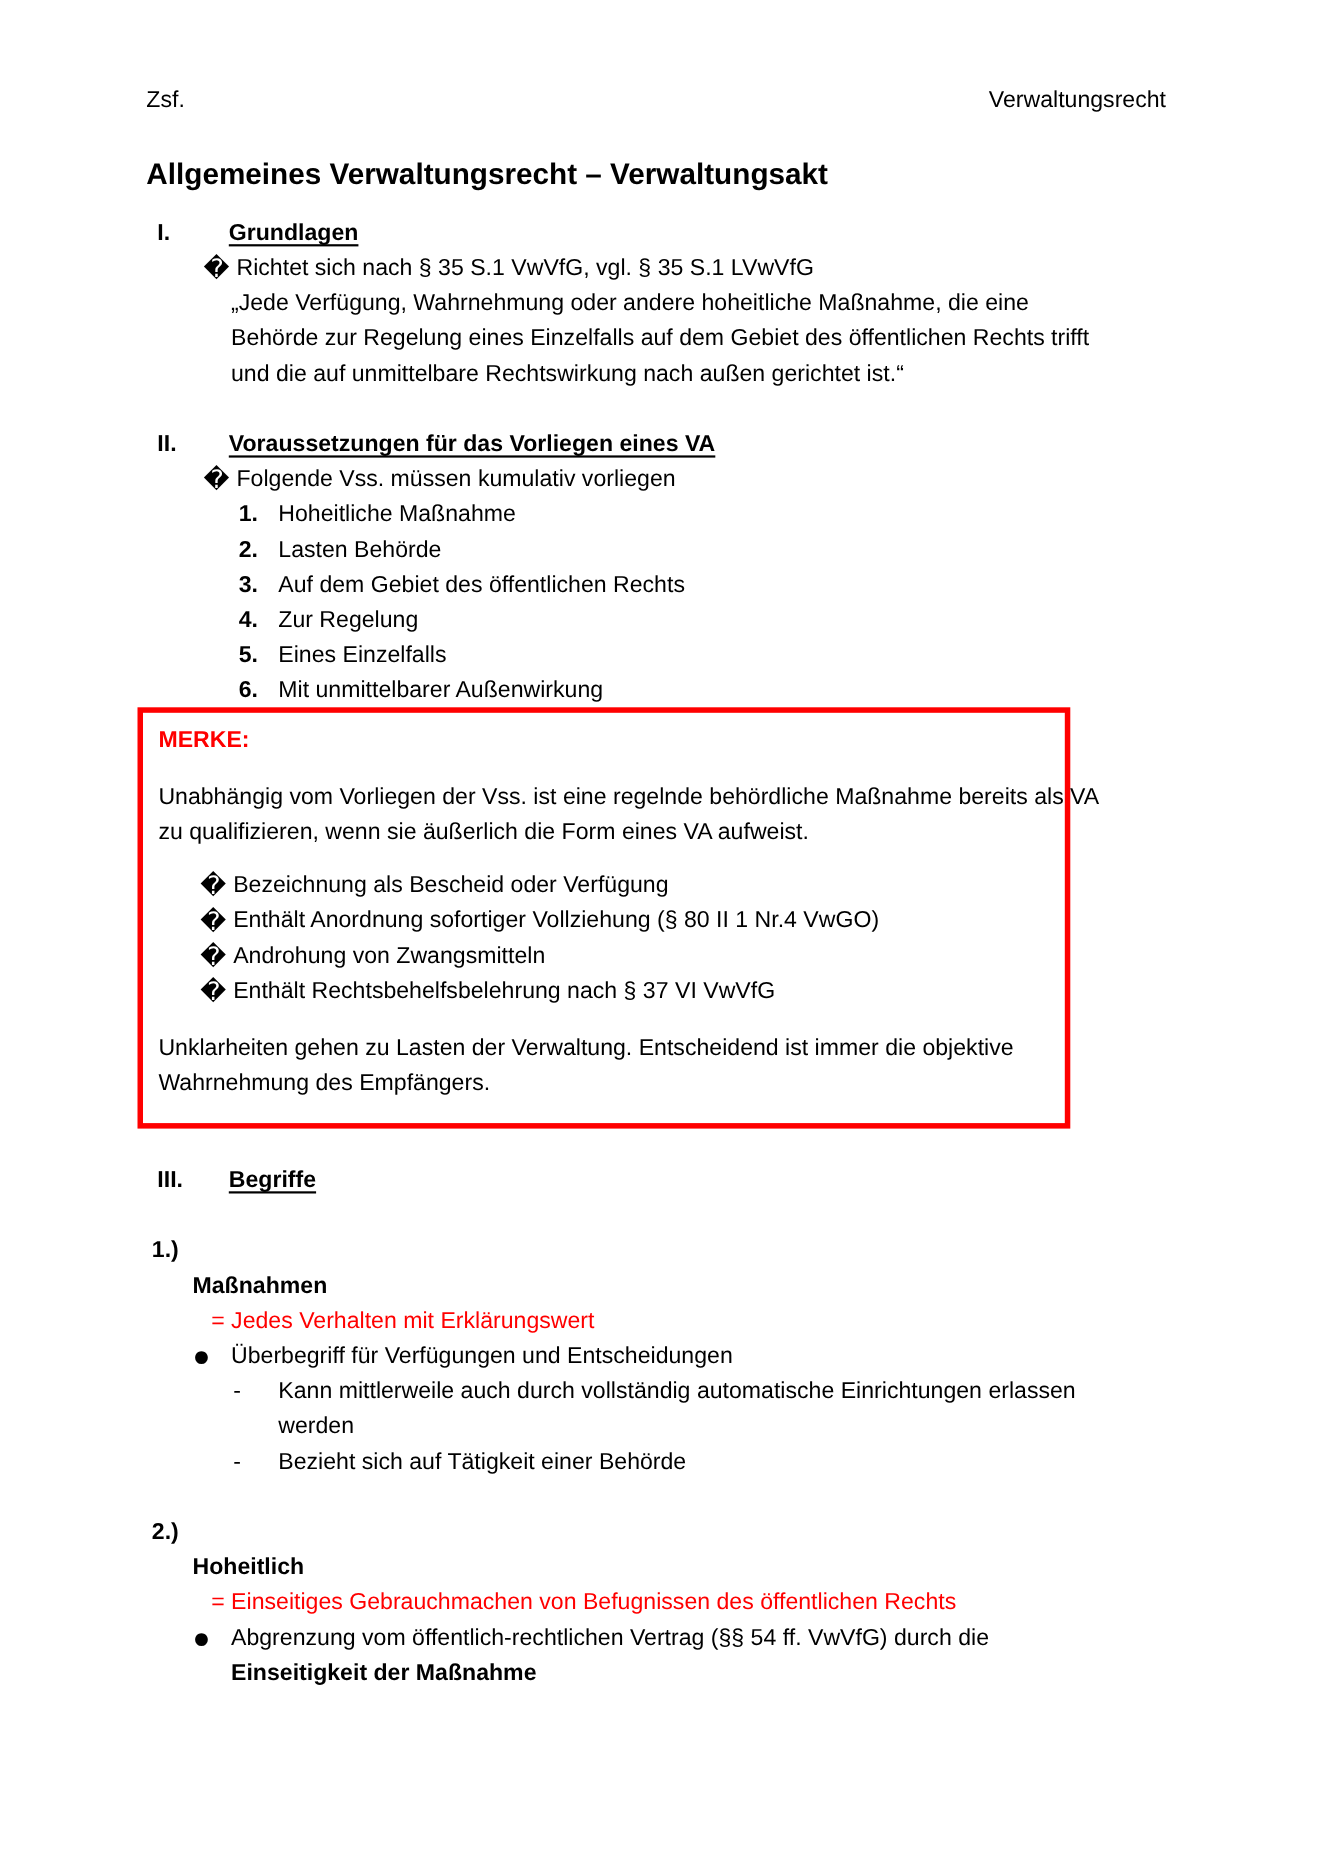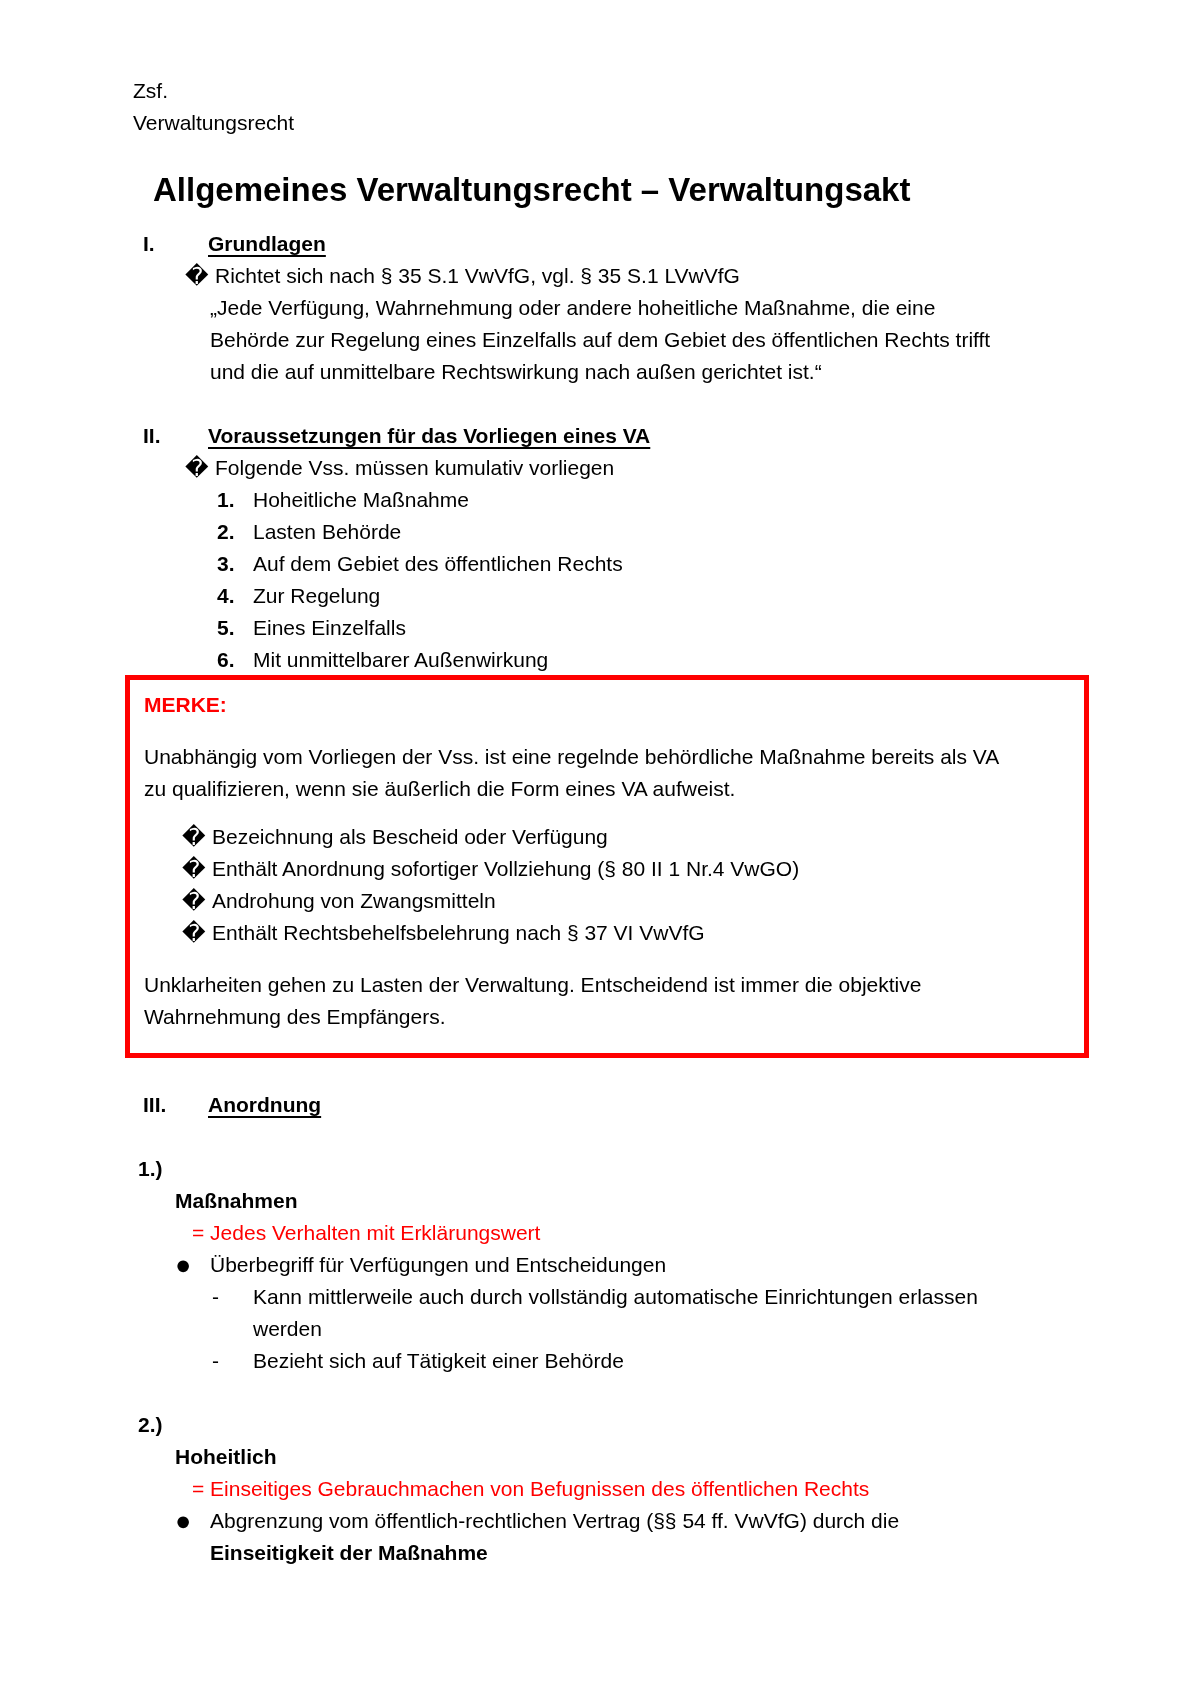--- a/index.html
+++ b/index.html
@@ -8,37 +8,37 @@
     width:1200px;height:1698px;
     background:#ffffff;
     overflow:hidden;
     font-family:"Liberation Sans","DejaVu Sans",sans-serif;
     font-size:21px;
     line-height:32px;
     color:#000000;
     box-sizing:border-box;
     padding:75px 140px 0 133px;
   }
-  .hdr{display:flex;justify-content:space-between;flex-direction:column;}
-  .doc-title{margin-top:33px;font-size:33px;line-height:36px;font-weight:bold;white-space:nowrap;margin-left:20px;}
+  .hdr{display:flex;justify-content:space-between;}
+  .doc-title{margin-top:33px;font-size:27px;line-height:36px;font-weight:bold;white-space:nowrap;}
 
   .row{display:flex;white-space:nowrap;}
   .h-row{margin-top:32px;}
   .h-row.first{margin-top:20px;}
   .h-num{display:inline-block;width:65px;margin-left:10px;font-weight:bold;flex:0 0 auto;}
   .h-text{font-weight:bold;text-decoration:underline;text-decoration-thickness:2px;text-underline-offset:4px;text-align:right;}
 
   .b-glyph{display:inline-block;width:30px;margin-left:52px;font-size:23px;flex:0 0 auto;}
   .q-line{margin-left:77px;white-space:nowrap;}
 
   .n-num{display:inline-block;width:36px;margin-left:84px;font-weight:bold;flex:0 0 auto;}
 
   .merke{
     box-sizing:border-box;
-    width:964px;
+    width:848px;
     margin-left:-8px;
     margin-top:-1px;
     border:5px solid #FF0000;
     padding:9px 14px 20px 14px;
   }
   .merke-label{font-weight:bold;color:#FF0000;white-space:nowrap;}
   .m-par{margin-top:20px;}
   .m-line{white-space:nowrap;}
   .m-bullets{margin-top:16px;}
   .mb-glyph{display:inline-block;width:30px;margin-left:38px;font-size:23px;flex:0 0 auto;}
@@ -135,21 +135,21 @@
       </div>
     </div>
     <div class="m-par">
       <div class="m-line">Unklarheiten gehen zu Lasten der Verwaltung. Entscheidend ist immer die objektive</div>
       <div class="m-line">Wahrnehmung des Empfängers.</div>
     </div>
   </div>
 
   <div class="row h-row spacer-after-box">
     <span class="h-num">III.</span>
-    <span class="h-text">Anordnung</span>
+    <span class="h-text">Begriffe</span>
   </div>
 
   <div class="row sub-row">
     <span class="sub-num">1.)</span>
     <span class="sub-h">Maßnahmen</span>
   </div>
   <div class="def-line">= Jedes Verhalten mit Erklärungswert</div>
   <div class="row">
     <span class="c-glyph">●</span>
     <span>Überbegriff für Verfügungen und Entscheidungen</span>

